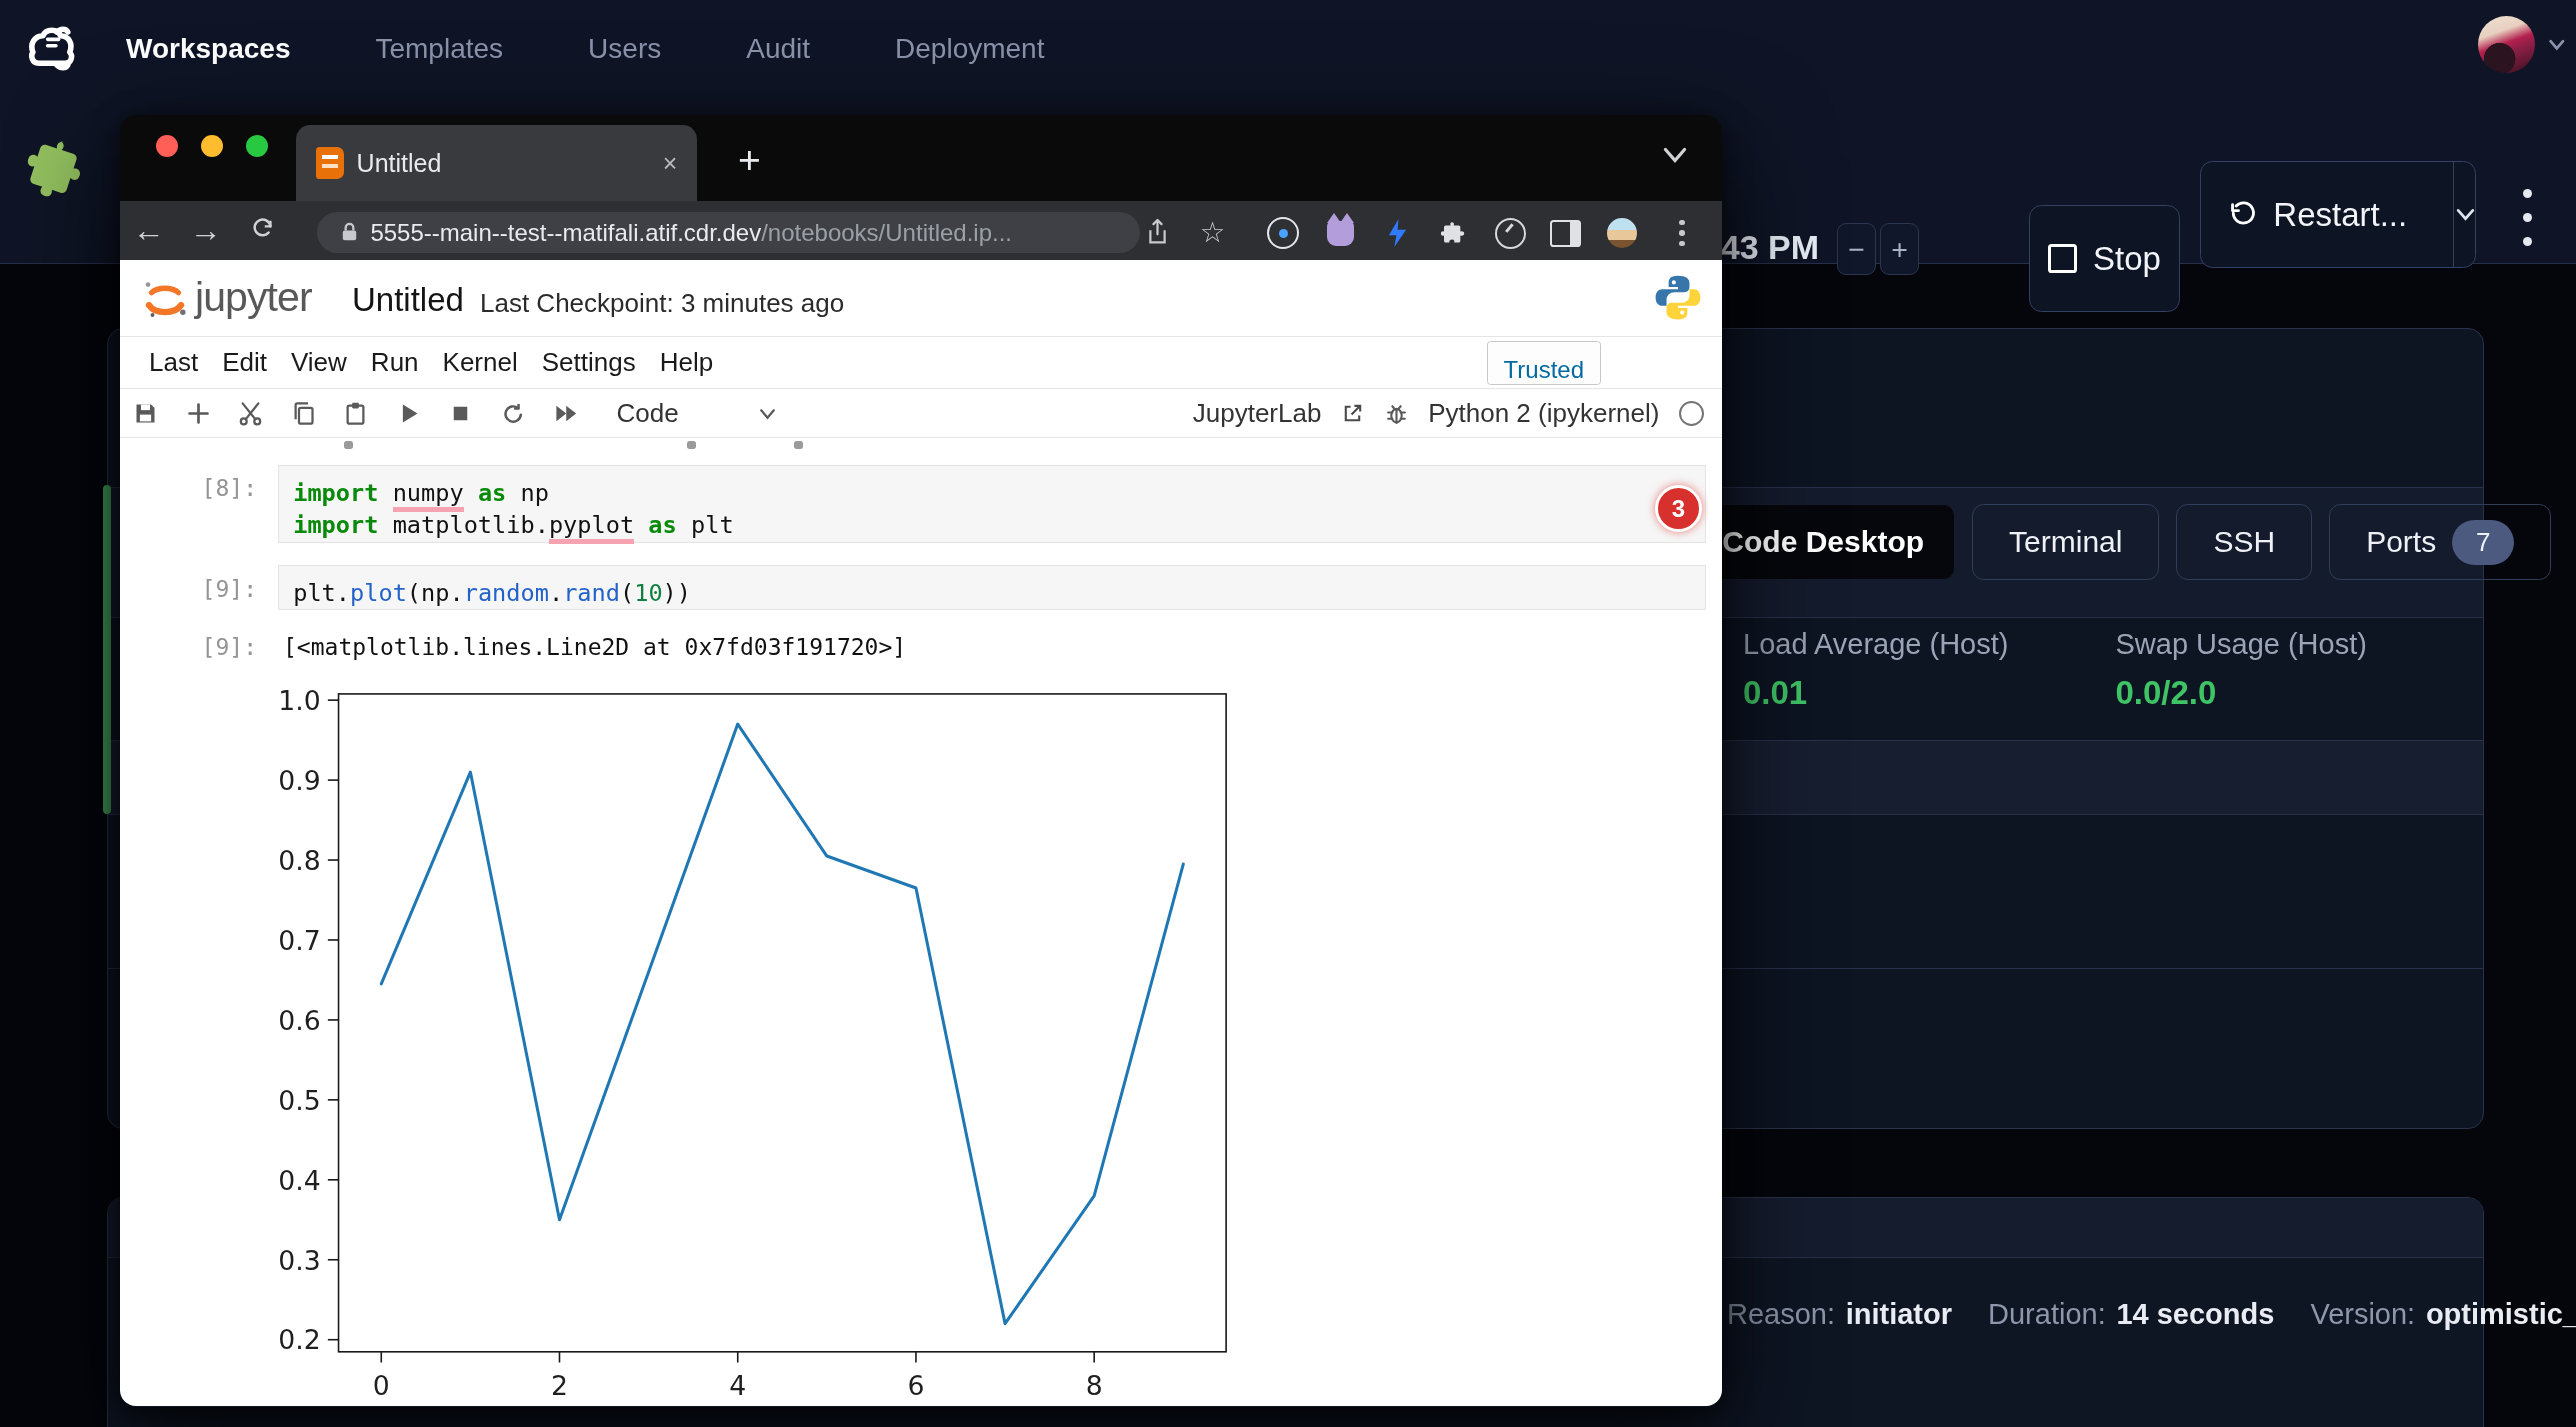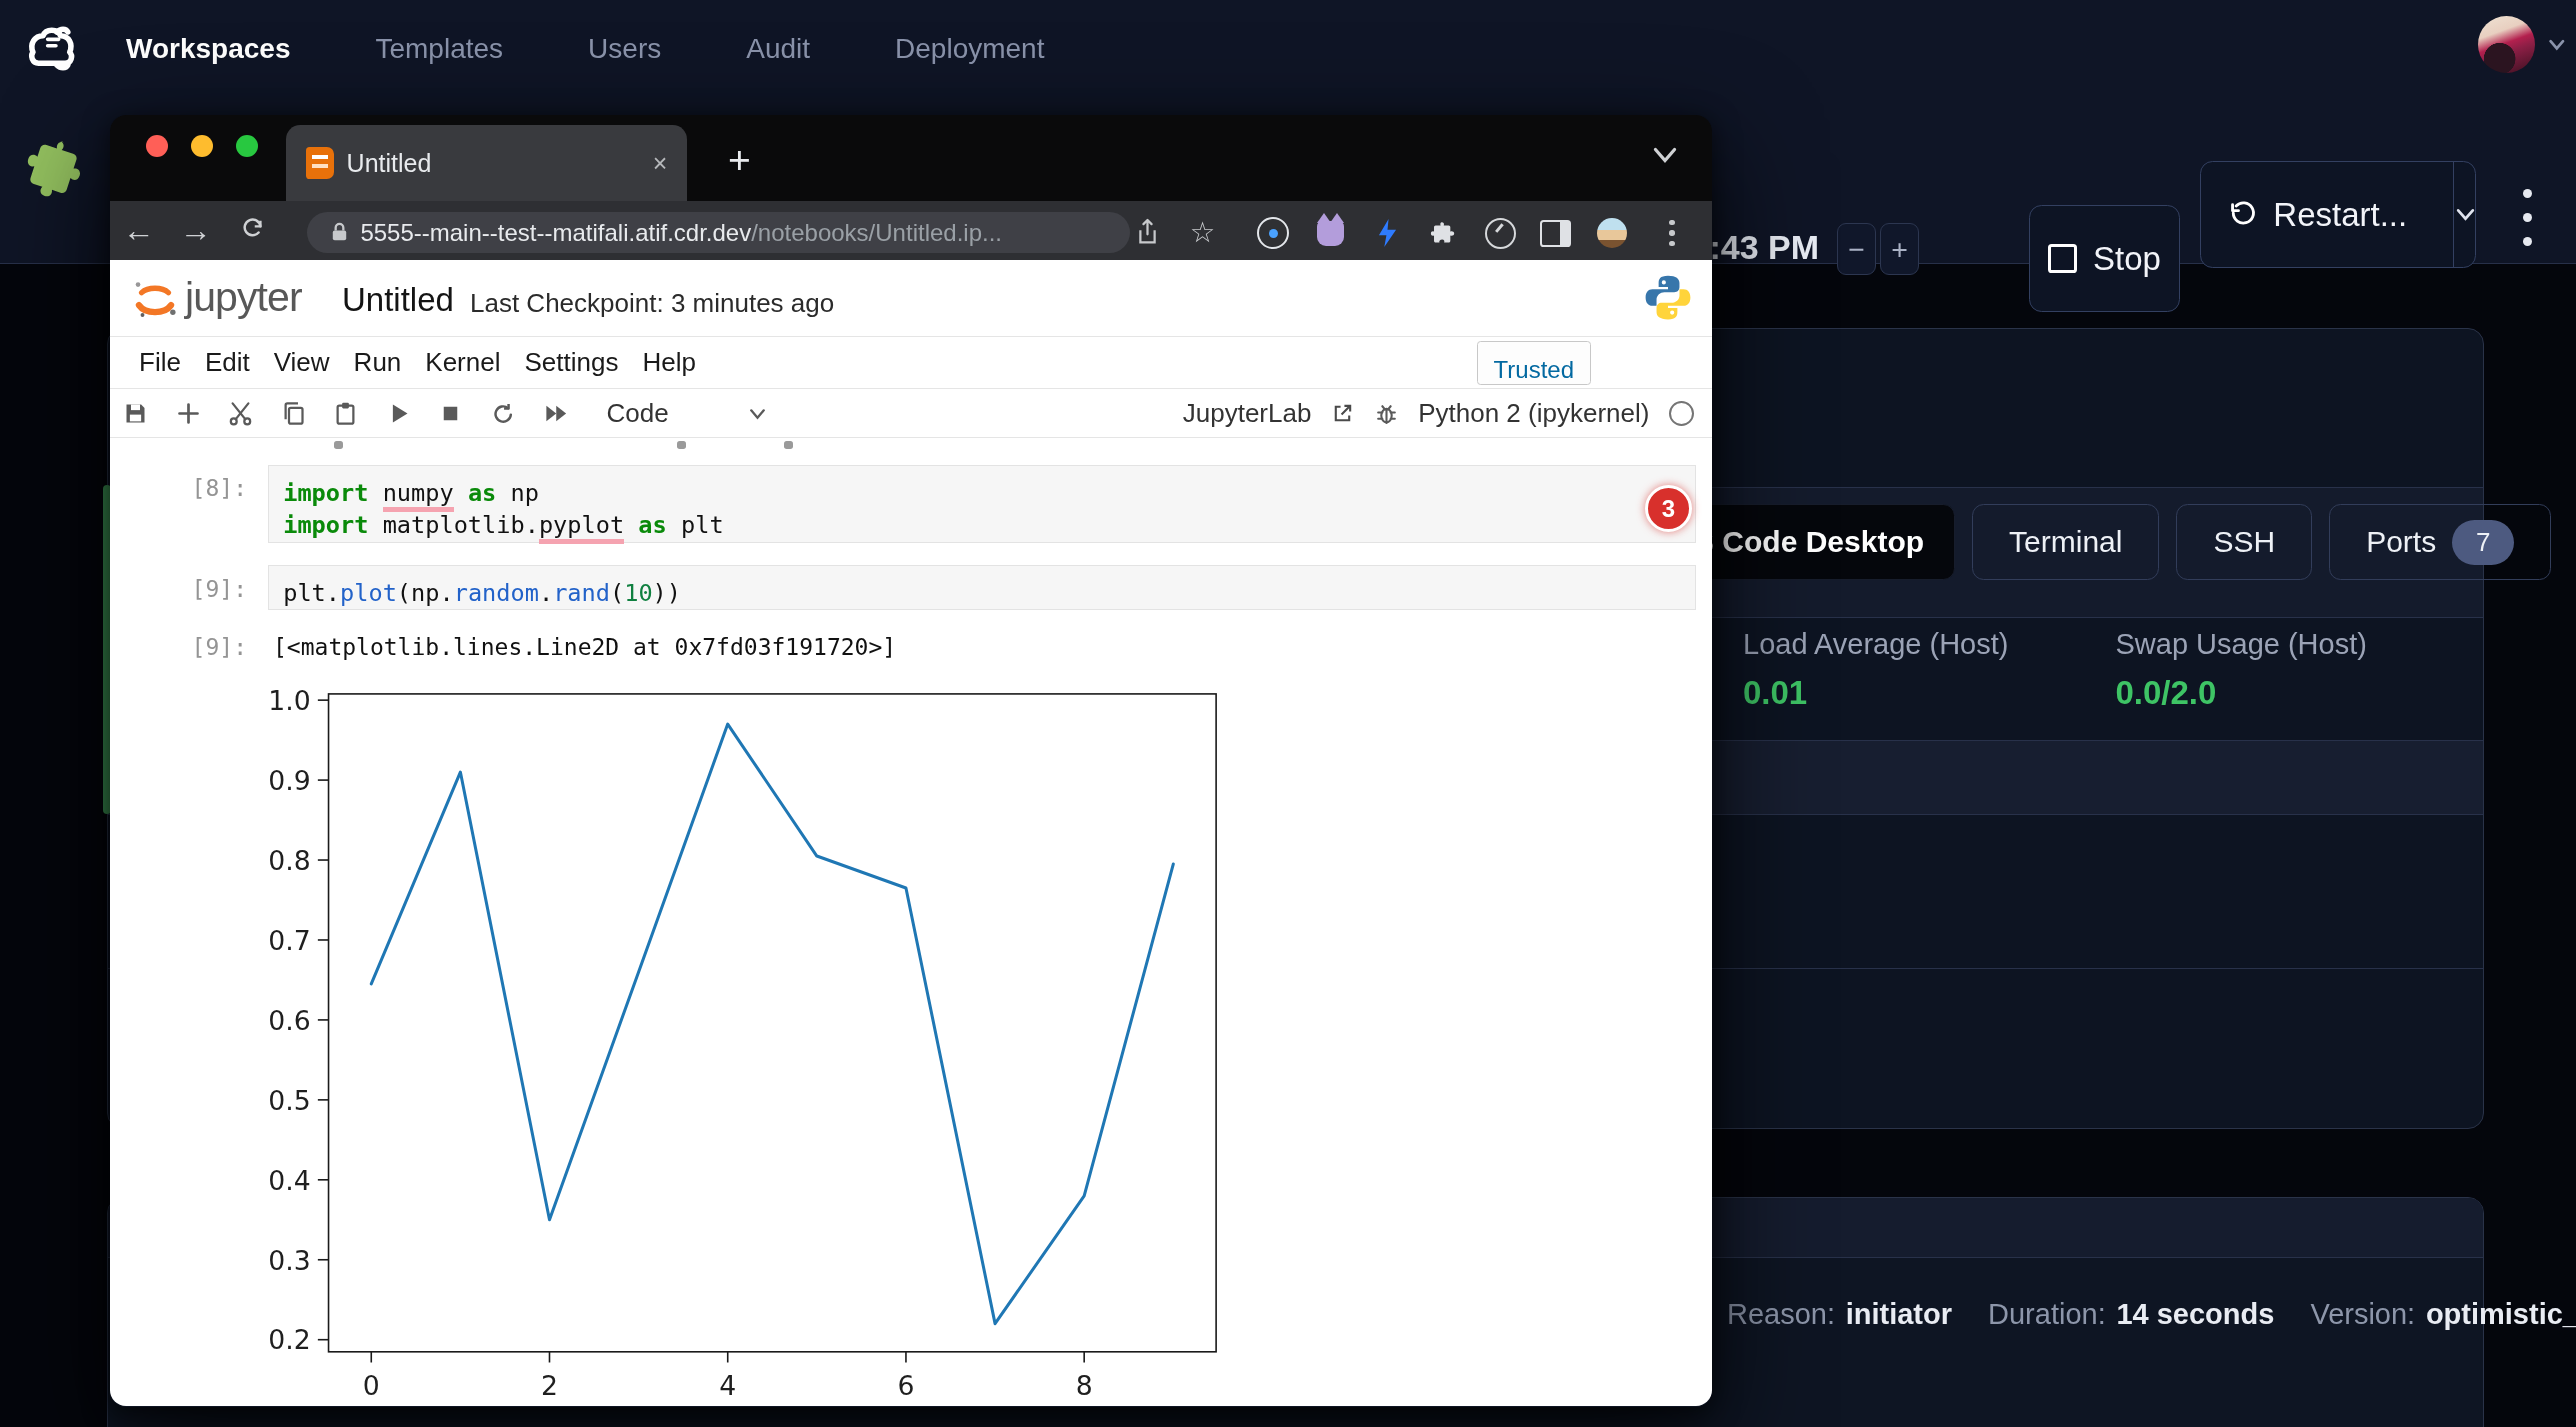--- a/index.html
+++ b/index.html
@@ -37,21 +37,21 @@
   .stat .s-value{font-size:33px;font-weight:700;}
   .light-strip{position:absolute;left:0;top:411px;width:100%;height:73px;background:#171e30;border-top:0.9px solid #28314a;border-bottom:0.9px solid #28314a;}
   .divider-1086{position:absolute;left:0;top:639px;width:100%;height:0;border-top:0.9px solid #28314a;}
   .bottom-panel{position:absolute;left:107px;top:1197px;width:2377px;height:356px;background:#0e1523;border:1.8px solid #2a3349;border-radius:16px 16px 0 0;z-index:1;box-sizing:border-box;}
   .bp-head{position:absolute;left:0;top:0;width:100%;height:59px;background:#151c2e;border-bottom:0.9px solid #28314a;border-radius:14.2px 14.2px 0 0;}
   .build-info{position:absolute;left:1619px;top:100px;display:flex;gap:36px;font-size:29px;align-items:baseline;white-space:nowrap;}
   .bi-pair{display:flex;gap:10.7px;}
   .bi-label{color:#8d96aa;}
   .bi-value{color:#e9ecf3;font-weight:700;}
   
-  .browser{position:absolute;left:110px;top:115px;width:1602px;height:1292px;border-radius:16px;z-index:10;box-shadow:0 36px 107px rgba(0,0,0,.75), 0 5.3px 27px rgba(0,0,0,.6);}
+  .browser{position:absolute;left:120px;top:115px;width:1602px;height:1292px;border-radius:16px;z-index:10;box-shadow:0 36px 107px rgba(0,0,0,.75), 0 5.3px 27px rgba(0,0,0,.6);}
   .tabstrip{position:absolute;left:0;top:0;width:100%;height:86px;background:#0a0a0b;border-radius:16px 16px 0 0;}
   .lights{position:absolute;left:36px;top:19.6px;display:flex;gap:23px;}
   .light{width:22px;height:22px;border-radius:50%;}
   .l-red{background:#ff5f57;} .l-yel{background:#febc2e;} .l-grn{background:#28c840;}
   .tab{position:absolute;left:176px;top:9.8px;width:401px;height:77px;background:#393a3e;border-radius:14.2px 14.2px 0 0;display:flex;align-items:center;}
   .favicon{width:28.5px;height:32px;margin-left:19.6px;background:#e8710a;border-radius:3.6px 7.1px 7.1px 3.6px;position:relative;}
   .favicon:before{content:"";position:absolute;left:6.2px;top:8px;width:16px;height:3.6px;background:#fff;}
   .favicon:after{content:"";position:absolute;left:6.2px;top:17px;width:16px;height:3.6px;background:#ffe0c2;}
   .tab-title{margin-left:12.5px;font-size:25px;color:#e8eaed;flex:1;}
   .tab-close{margin-right:19.6px;font-size:25px;color:#b6b8bb;}
@@ -308,21 +308,21 @@
       </svg>
       <span class="j-brand">jupyter</span>
       <span class="j-title">Untitled</span>
       <span class="j-checkpoint">Last Checkpoint: 3 minutes ago</span>
       <svg class="py-logo" viewBox="0 0 48 48">
         <path fill="#3776ab" d="M24 3c-8 0-9 3.5-9 7v4h9v2H9c-4 0-6.5 3-6.5 8S5 32 9 32h4v-6c0-4 3.5-7 7.5-7H30c3 0 5-2 5-5v-4c0-4-3-7-11-7zm-4 4.5a2 2 0 1 1 0 4 2 2 0 0 1 0-4z"></path>
         <path fill="#ffd43b" d="M24 45c8 0 9-3.5 9-7v-4h-9v-2h15c4 0 6.5-3 6.5-8S43 16 39 16h-4v6c0 4-3.5 7-7.5 7H18c-3 0-5 2-5 5v4c0 4 3 7 11 7zm4-4.5a2 2 0 1 1 0-4 2 2 0 0 1 0 4z"></path>
       </svg>
     </div>
     <div class="j-menu">
-        <span class="j-menu-item">File</span>
+        <span class="j-menu-item">Last</span>
         <span class="j-menu-item">Edit</span>
         <span class="j-menu-item">View</span>
         <span class="j-menu-item">Run</span>
         <span class="j-menu-item">Kernel</span>
         <span class="j-menu-item">Settings</span>
         <span class="j-menu-item">Help</span>
       </div>
     <div class="trusted">
         <span>Trusted</span>
       </div>

